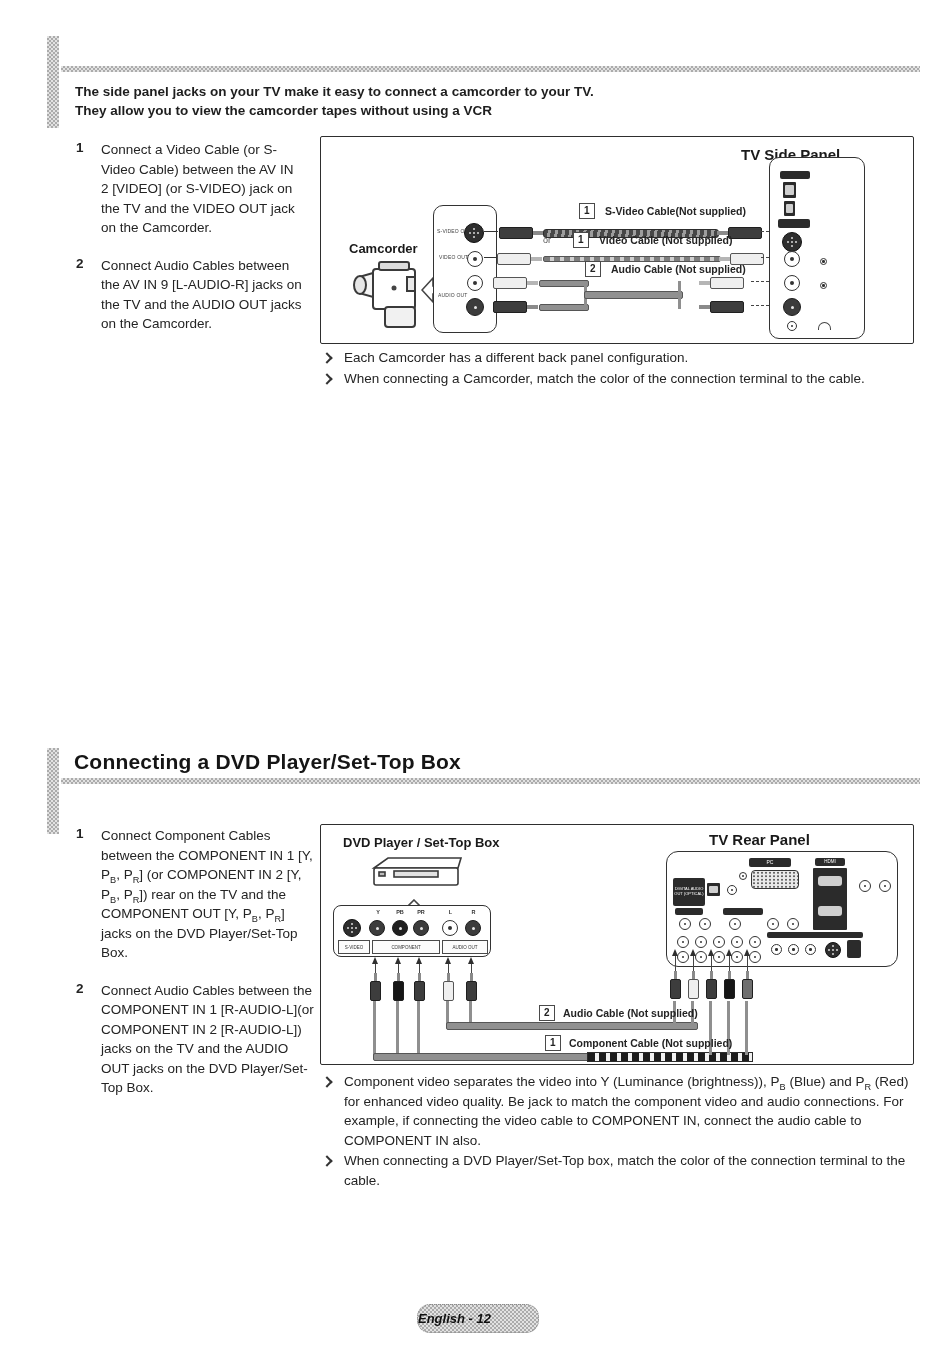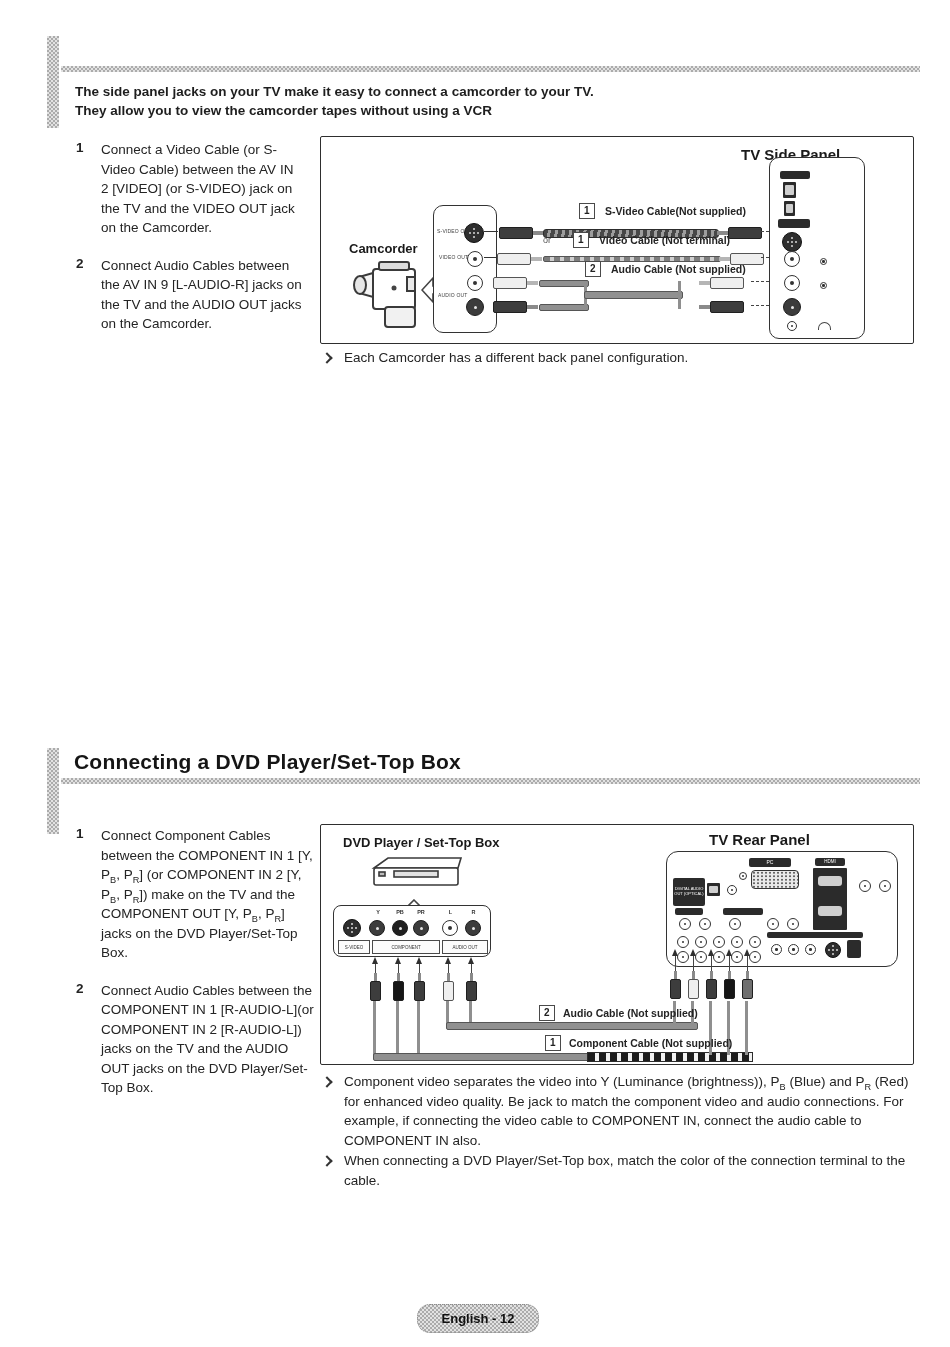--- a/index.html
+++ b/index.html
@@ -70,21 +70,21 @@
   .chip{position:absolute;background:#2b2b2b;border-radius:2px;color:#fff;font-size:4.5px;
      display:flex;align-items:center;justify-content:center;text-align:center;line-height:1.15;overflow:hidden;}
   .stripbox{position:absolute;border:1px solid #4a4a4a;font-size:4.5px;color:#333;
      display:flex;align-items:center;justify-content:center;background:#fcfcfc;}
   .hphone{position:absolute;width:11px;height:7px;border:1.8px solid #444;border-bottom:none;border-radius:7px 7px 0 0;}
   .vga{position:absolute;background-color:#e9e9e9;border:1.2px solid #333;border-radius:4px;
      background-image:radial-gradient(#666 .8px,transparent 1px);background-size:4px 3.5px;}
   .port{position:absolute;background:#2b2b2b;border-radius:1px;}
   .port .inner{position:absolute;left:2px;right:2px;top:3px;bottom:3px;background:#cfcfcf;border-radius:1px;}
   .footer-pill{position:absolute;border:1px dotted #8a8a8a;border-radius:13px;
-     display:flex;align-items:center;justify-content:center;}
+     display:flex;align-items:center;font-style:italic;}
   .footer-pill span{font-size:13px;font-weight:bold;color:#101010;}
 </style>
 </head>
 <body>
 
 <div class="page">
 
   <div class="abs hatch" style="left:47px;top:36px;width:12px;height:92px;"></div>
   <div class="abs hatch" style="left:61px;top:66px;width:859px;height:6px;"></div>
   <div class="abs intro" style="left:75px;top:82px;width:840px;">The side panel jacks on your TV make it easy to connect a camcorder to your TV.
@@ -144,21 +144,21 @@
       </div>
     <div class="cab-braid" style="left:222px;top:92px;width:174px;"></div>
     <div class="ph rev" style="left:396px;top:90px;">
         <div class="bod"></div>
         <div class="tip"></div>
       </div>
     <div class="darrow" style="left:440px;top:94px;width:13px;"></div>
 
     <div class="or-label abs" style="left:222px;top:98px;">or</div>
     <div class="numbox abs" style="left:252px;top:95px;">1</div>
-    <div class="clabel abs" style="left:278px;top:97px;">Video Cable (Not terminal)</div>
+    <div class="clabel abs" style="left:278px;top:97px;">Video Cable (Not supplied)</div>
     <div class="sline" style="left:163px;top:120px;width:13px;"></div>
     <div class="ph light" style="left:176px;top:116px;">
         <div class="bod"></div>
         <div class="tip"></div>
       </div>
     <div class="cab-thin" style="left:222px;top:119px;width:176px;"></div>
     <div class="ph light rev" style="left:398px;top:116px;">
         <div class="bod"></div>
         <div class="tip"></div>
       </div>
@@ -208,30 +208,34 @@
       <div class="jack mini" style="left:17px;top:163px;width:10px;height:10px;"></div>
       <div class="hphone" style="left:48px;top:164px;"></div>
     </div>
   </div>
 
   <div class="abs notes" style="left:320px;top:348px;width:600px;">
     <div class="note-row">
       <span class="note-arrow"></span>
       <div class="note-text">Each Camcorder has a different back panel configuration.</div>
     </div>
+    <div class="note-row">
+      <span class="note-arrow"></span>
+      <div class="note-text">When connecting a Camcorder, match the color of the connection terminal to the cable.</div>
+    </div>
   </div>
 
   <div class="abs hatch" style="left:47px;top:748px;width:12px;height:86px;"></div>
   <div class="abs sec-title" style="left:74px;top:750px;">Connecting a DVD Player/Set-Top Box</div>
   <div class="abs hatch" style="left:61px;top:778px;width:859px;height:6px;"></div>
 
   <div class="abs steps" style="left:76px;top:826px;width:238px;">
     <div class="step">
       <div class="step-num">1</div>
-      <div class="step-text"><span>Connect Component Cables between the COMPONENT IN 1 [Y, P</span><sub>B</sub><span>, P</span><sub>R</sub><span>] (or COMPONENT IN 2 [Y, P</span><sub>B</sub><span>, P</span><sub>R</sub><span>]) make on the TV and the COMPONENT OUT [Y, P</span><sub>B</sub><span>, P</span><sub>R</sub><span>] jacks on the DVD Player/Set-Top Box.</span></div>
+      <div class="step-text"><span>Connect Component Cables between the COMPONENT IN 1 [Y, P</span><sub>B</sub><span>, P</span><sub>R</sub><span>] (or COMPONENT IN 2 [Y, P</span><sub>B</sub><span>, P</span><sub>R</sub><span>]) rear on the TV and the COMPONENT OUT [Y, P</span><sub>B</sub><span>, P</span><sub>R</sub><span>] jacks on the DVD Player/Set-Top Box.</span></div>
     </div>
     <div class="step">
       <div class="step-num">2</div>
       <div class="step-text">Connect Audio Cables between the COMPONENT IN 1 [R-AUDIO-L](or COMPONENT IN 2 [R-AUDIO-L]) jacks on the TV and the AUDIO OUT jacks on the DVD Player/Set-Top Box.</div>
     </div>
   </div>
 
   <div class="abs dbox" style="left:320px;top:824px;width:592px;height:239px;">
     <div class="abs dev-label" style="left:22px;top:10px;">DVD Player / Set-Top Box</div>
     <div class="abs panel-label" style="left:388px;top:6px;">TV Rear Panel</div>

